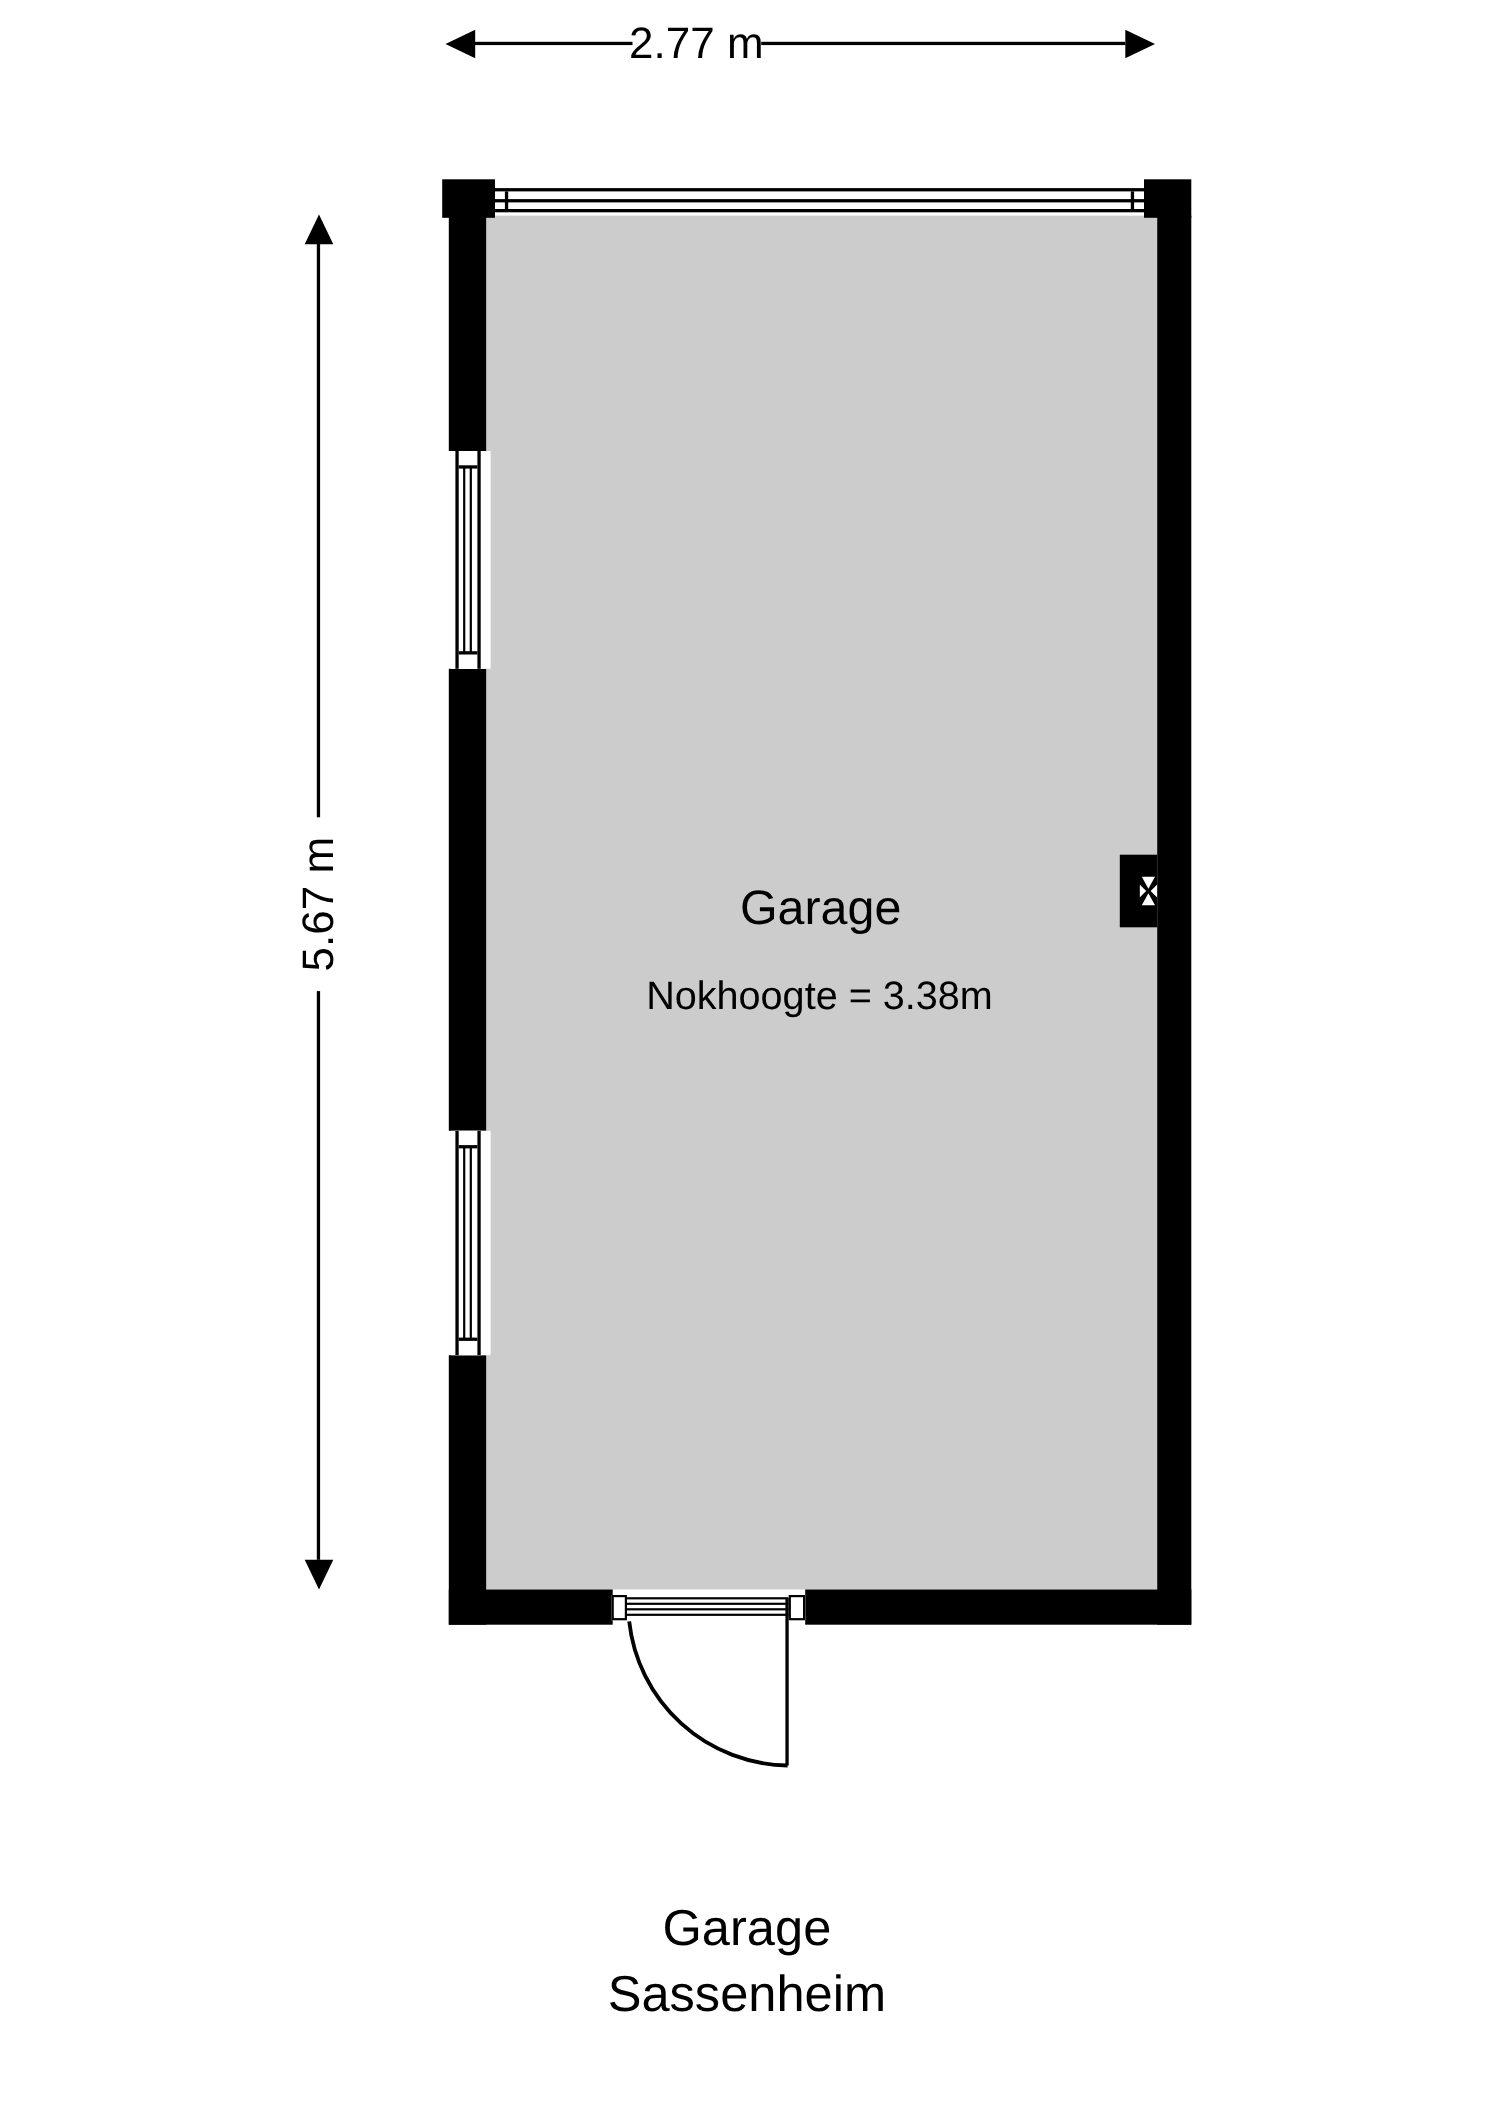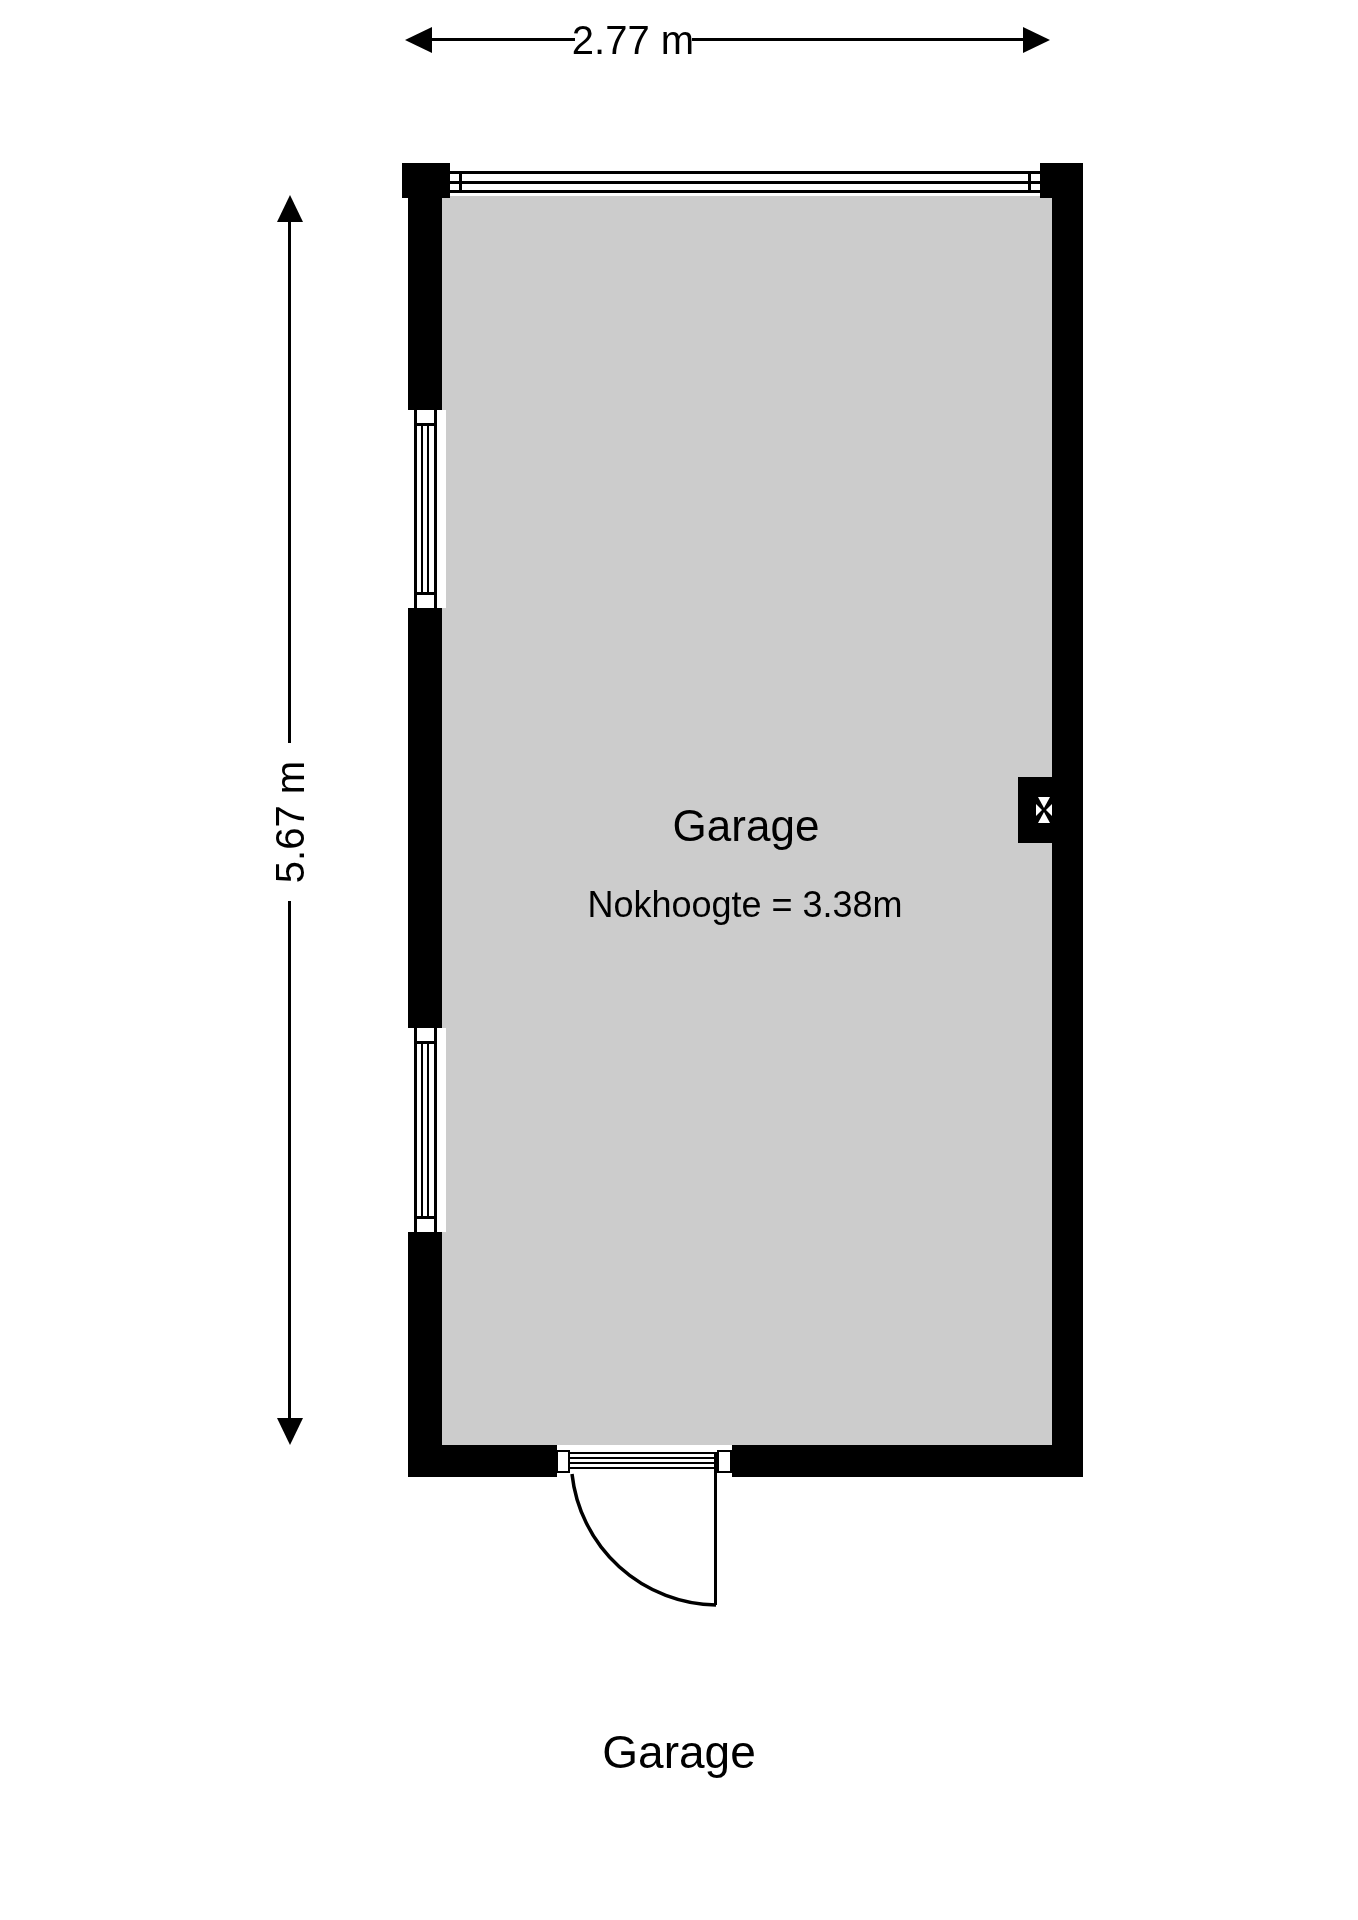--- a/index.html
+++ b/index.html
@@ -117,15 +117,16 @@
     <svg width="170" height="145" style="position:absolute;left:558px;top:1468px;" viewBox="0 0 170 145">
       <path d="M 14 6 A 147 147 0 0 0 158 137" stroke="#000" stroke-width="3.5" fill="none"></path>
     </svg>
   </div>
 
   <div class="room-label" style="left:746px;top:801px;">Garage</div>
   <div class="room-sublabel" style="left:745px;top:852px;margin-top:32px;">Nokhoogte = 3.38m</div>
 
   <div class="caption">
     <div>Garage</div>
+    <div>Sassenheim</div>
   </div>
 
 </div>
 
 </body></html>

